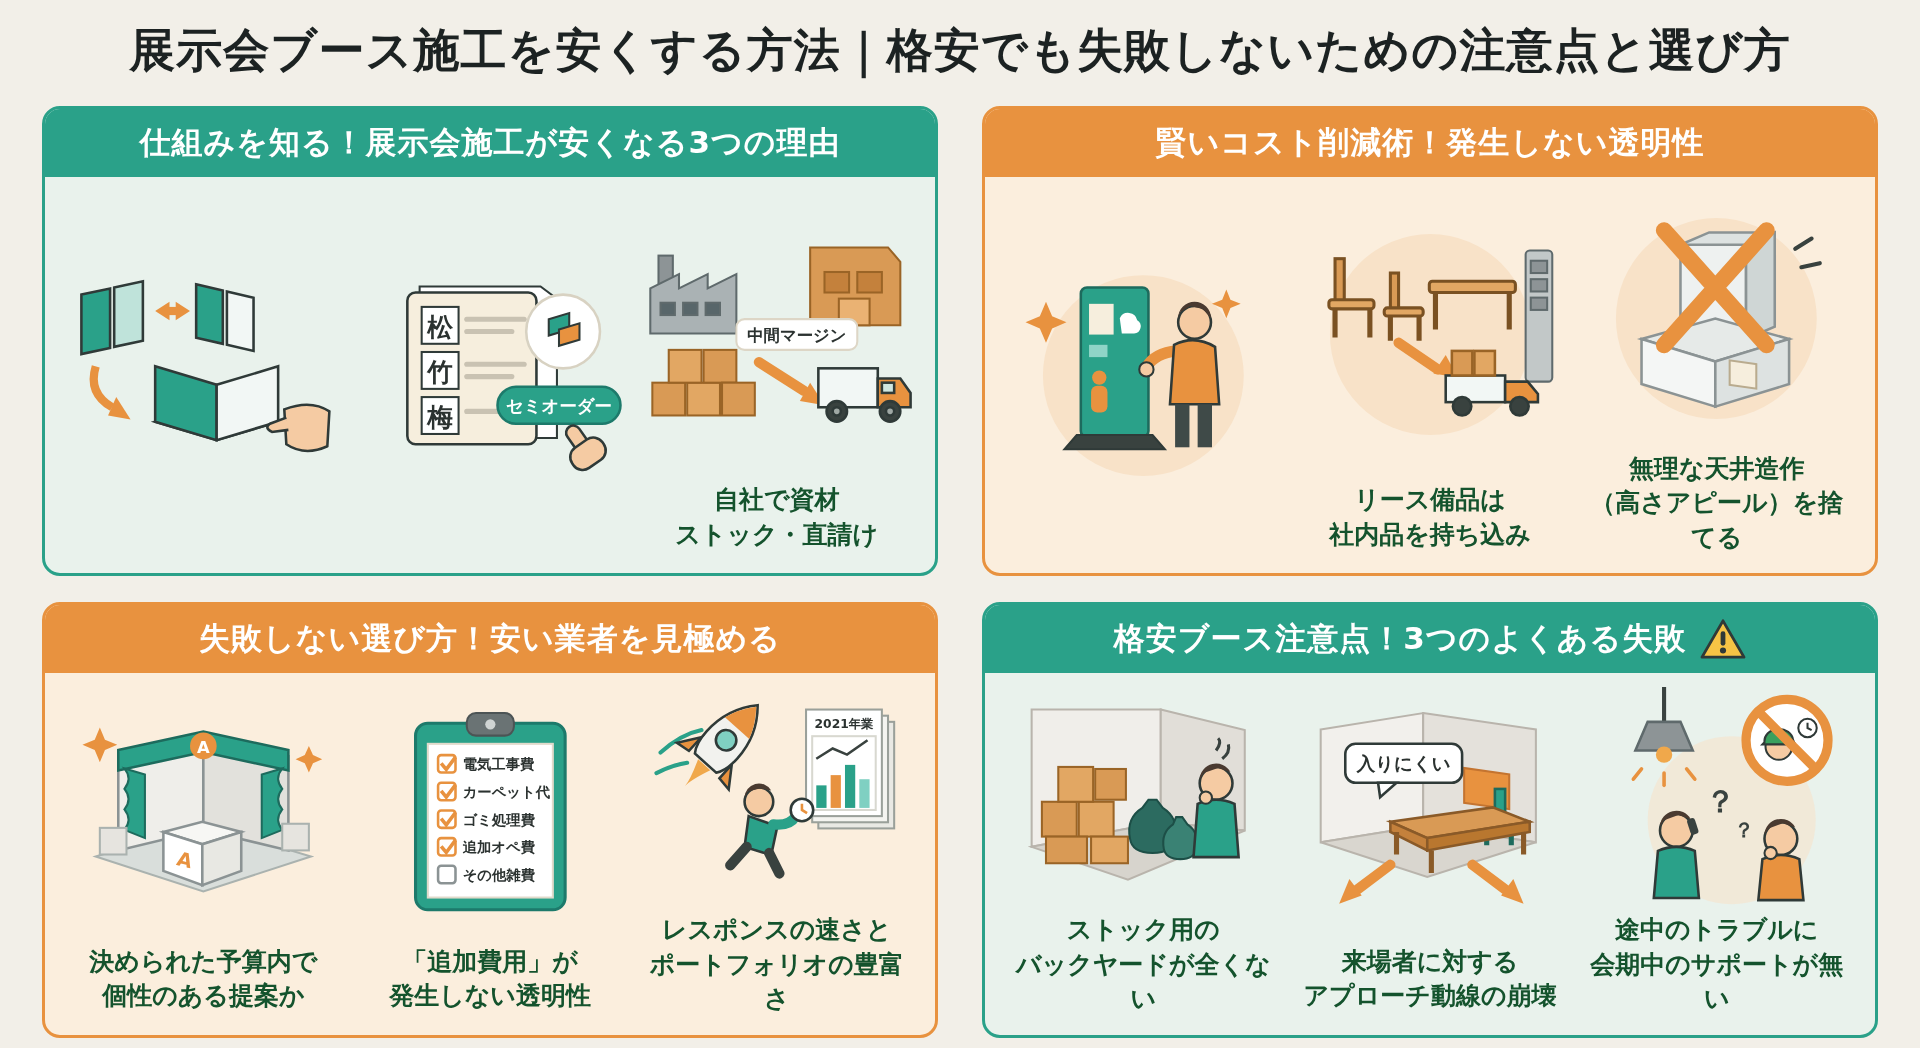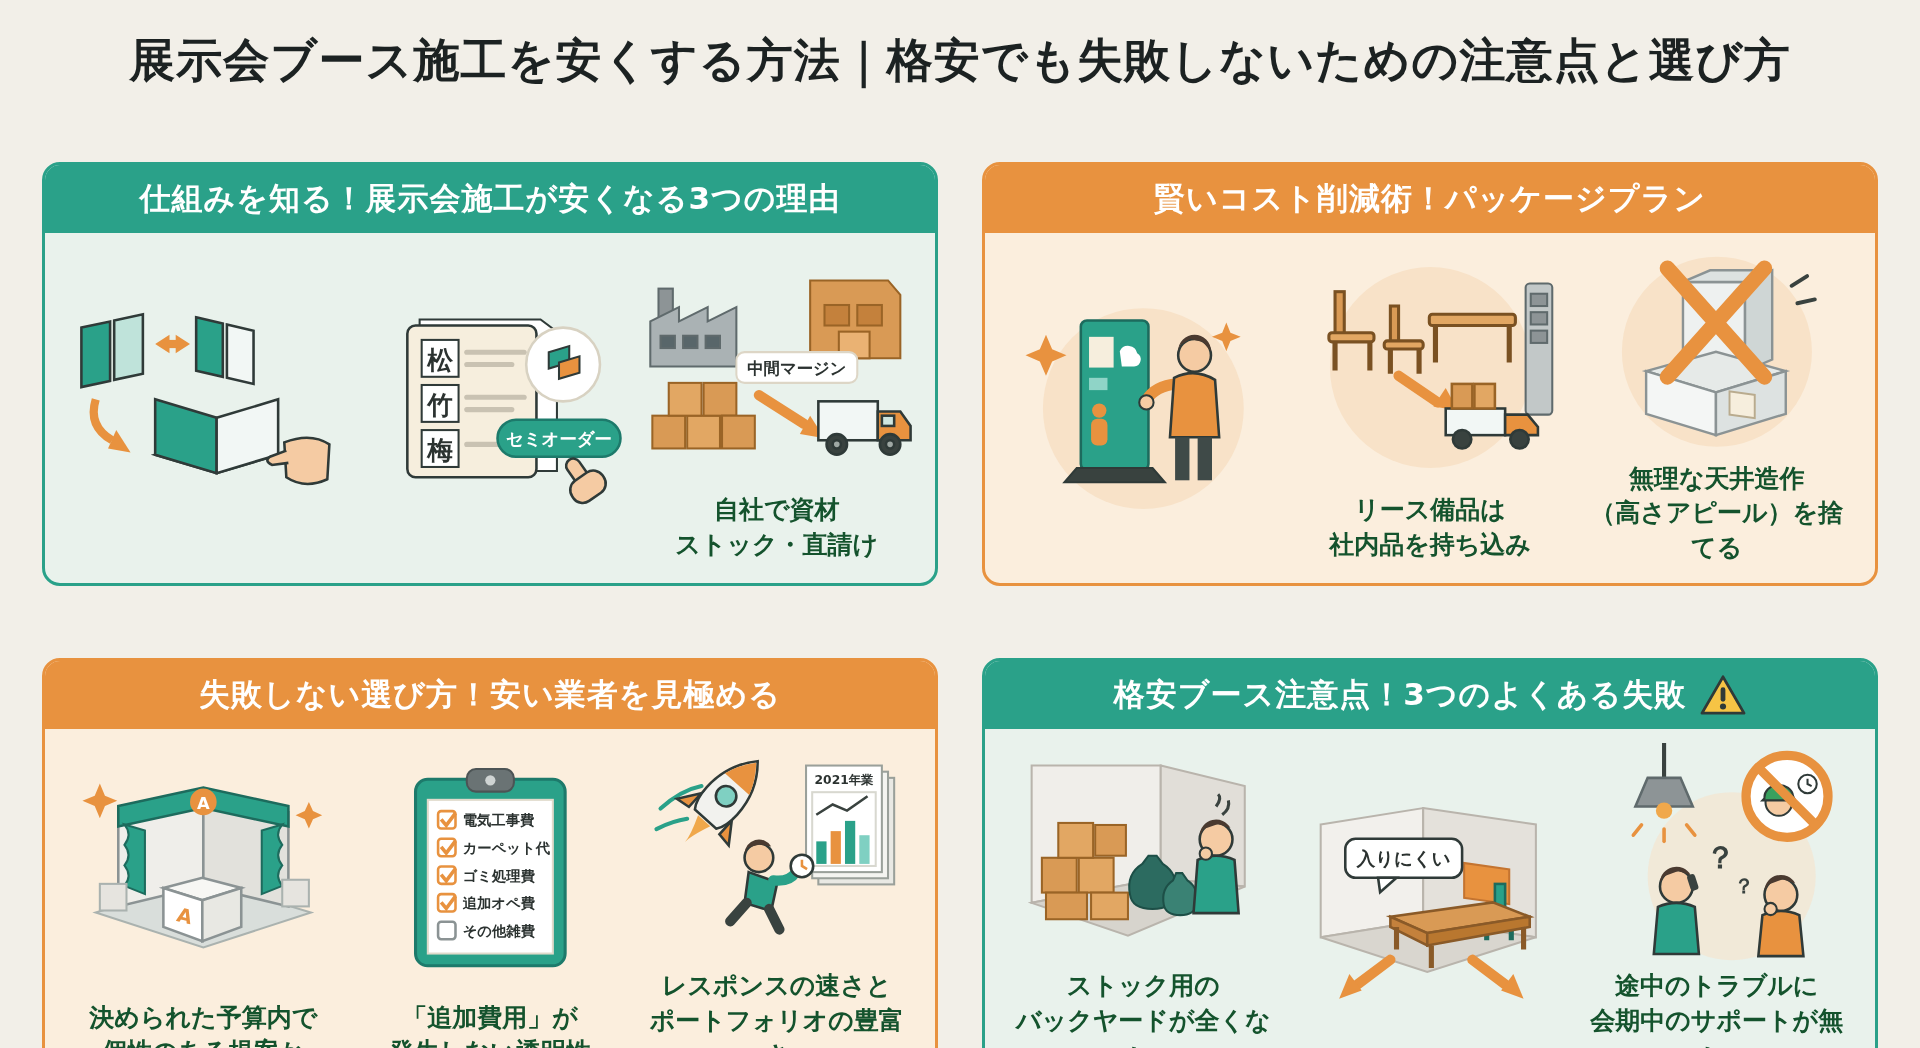--- a/index.html
+++ b/index.html
@@ -3,33 +3,32 @@
 <meta charset="utf-8">
 <style>
   * { box-sizing: border-box; margin: 0; padding: 0; }
   html,body { width:1920px; height:1048px; }
   body {
     background:#f2efe8;
     font-family:"DejaVu Sans","Liberation Sans",sans-serif;
     color:#1e2424;
     overflow:hidden;
   }
-  .page { width:1920px; height:1048px; padding:22px 42px 24px; display:flex; flex-direction:column; }
+  .page { width:1920px; height:1048px; padding:12px 42px 24px; display:flex; flex-direction:column; }
   .title {
     font-size:46px; font-weight:bold; text-align:center; color:#1c2222;
     letter-spacing:1px; margin:8px 0 24px; white-space:nowrap;
   }
   .grid {
     flex:1; display:grid; grid-template-columns:1fr 1fr; grid-template-rows:470px 1fr;
     gap:26px 44px;
   }
   .panel {
     border-radius:18px; overflow:hidden; display:flex; flex-direction:column;
     border:3px solid transparent;
-    margin-top:46px;
   }
   .panel.green  { border-color:#2aa189; background:#e9f2ec; }
   .panel.orange { border-color:#e8923f; background:#fbeedd; }
   .panel-header {
     display:flex; align-items:center; justify-content:center; gap:14px;
     padding:13px 10px; color:#ffffff; font-size:31px; font-weight:bold;
     letter-spacing:1px; white-space:nowrap;
   }
   .panel.green  .panel-header { background:#2aa189; }
   .panel.orange .panel-header { background:#e8923f; }
@@ -165,21 +164,21 @@
           </div>
           <div class="caption">自社で資材
 ストック・直請け</div>
         </div>
 
       </div>
     </section>
 
     <section class="panel orange">
       <h2 class="panel-header">
-        <span>賢いコスト削減術！パッケージプラン</span>
+        <span>賢いコスト削減術！発生しない透明性</span>
       </h2>
       <div class="panel-body">
 
         <div class="panel-item">
           <div class="illus">
             <svg viewBox="0 0 270 215">
               <circle cx="135" cy="110" r="98" fill="#f8e2c8"></circle>
               <path d="M40 38 l6 14 14 6 -14 6 -6 14 -6 -14 -14 -6 14 -6 z" fill="#e8923f"></path>
               <path d="M216 26 l4 10 10 4 -10 4 -4 10 -4 -10 -10 -4 10 -4 z" fill="#e8923f"></path>
               <g stroke="#1d6b5d" stroke-width="2.5">
@@ -449,20 +448,22 @@
                 <polygon points="96,116 96,126 132,144 132,132" fill="#c4813c"></polygon>
                 <polygon points="232,116 232,126 132,144 132,132" fill="#b9772f"></polygon>
                 <path d="M102 126 v22 M226 126 v22 M136 144 v22" fill="none" stroke-width="5"></path>
               </g>
               <path d="M96 158 l-32 24" stroke="#e8923f" stroke-width="10" stroke-linecap="round"></path>
               <polygon points="68,188 46,196 56,172" fill="#e8923f"></polygon>
               <path d="M176 158 l32 24" stroke="#e8923f" stroke-width="10" stroke-linecap="round"></path>
               <polygon points="204,188 226,196 216,172" fill="#e8923f"></polygon>
             </svg>
           </div>
+          <div class="caption">来場者に対する
+アプローチ動線の崩壊</div>
         </div>
 
         <div class="panel-item">
           <div class="illus">
             <svg viewBox="0 0 270 215">
               <circle cx="150" cy="130" r="82" fill="#f8e2c8" opacity="0.55"></circle>
               <g>
                 <path d="M84 0 v34" stroke="#39423f" stroke-width="4"></path>
                 <polygon points="56,62 112,62 100,34 68,34" fill="#8d9496" stroke="#5f6a6c" stroke-width="2.5"></polygon>
                 <circle cx="84" cy="66" r="8" fill="#f0a84b"></circle>

